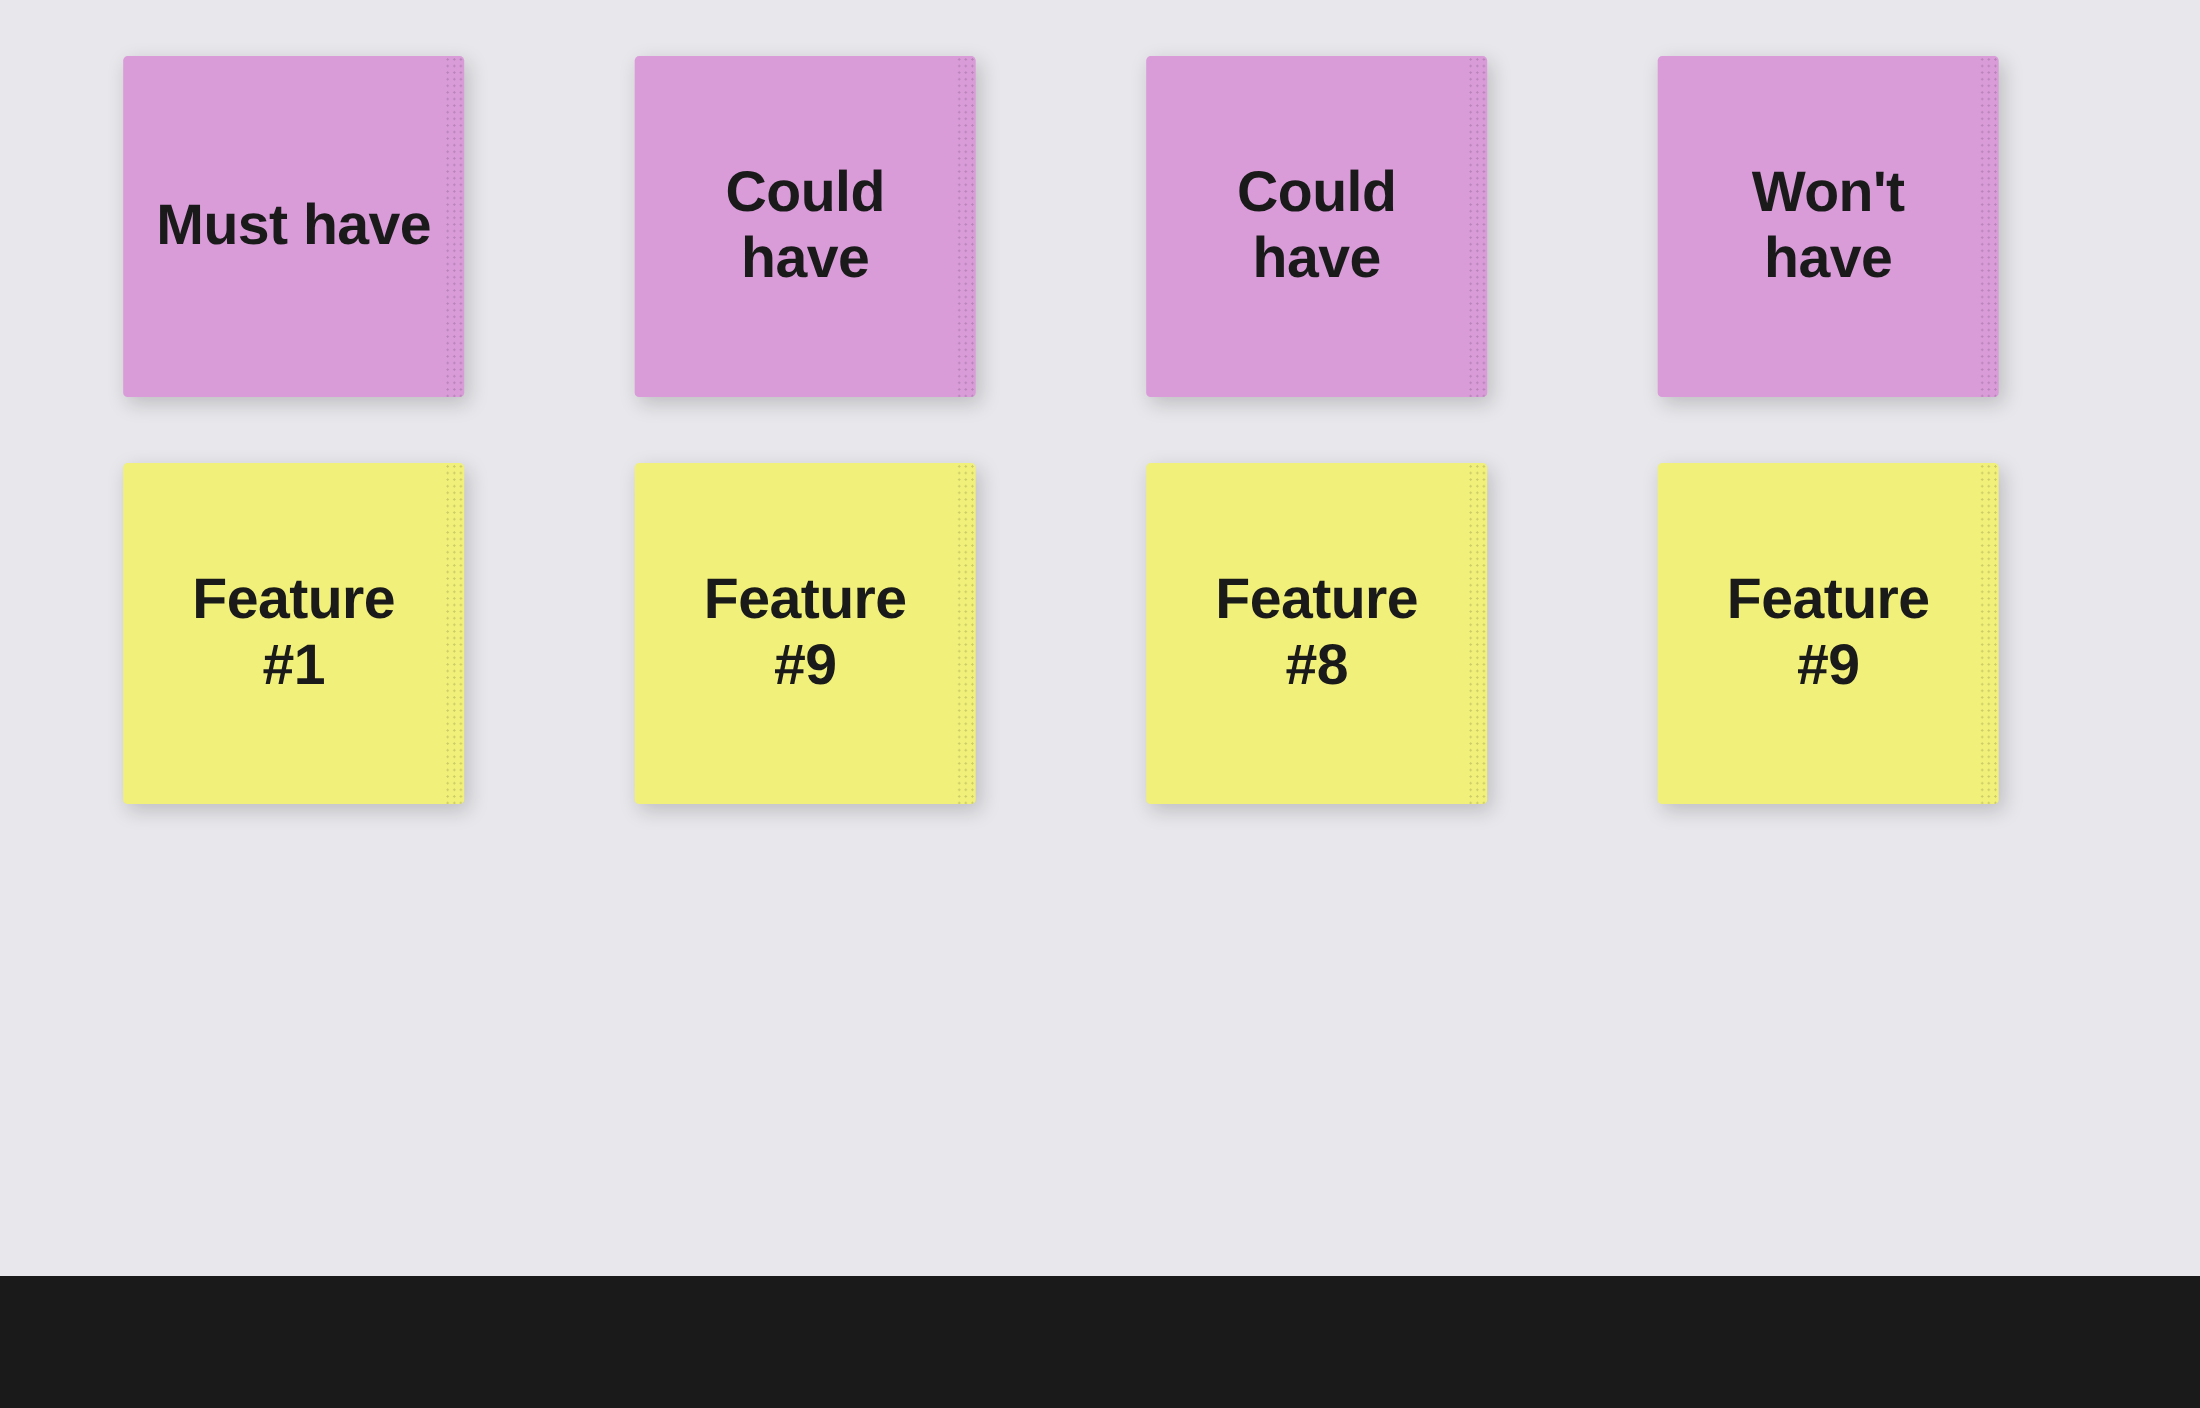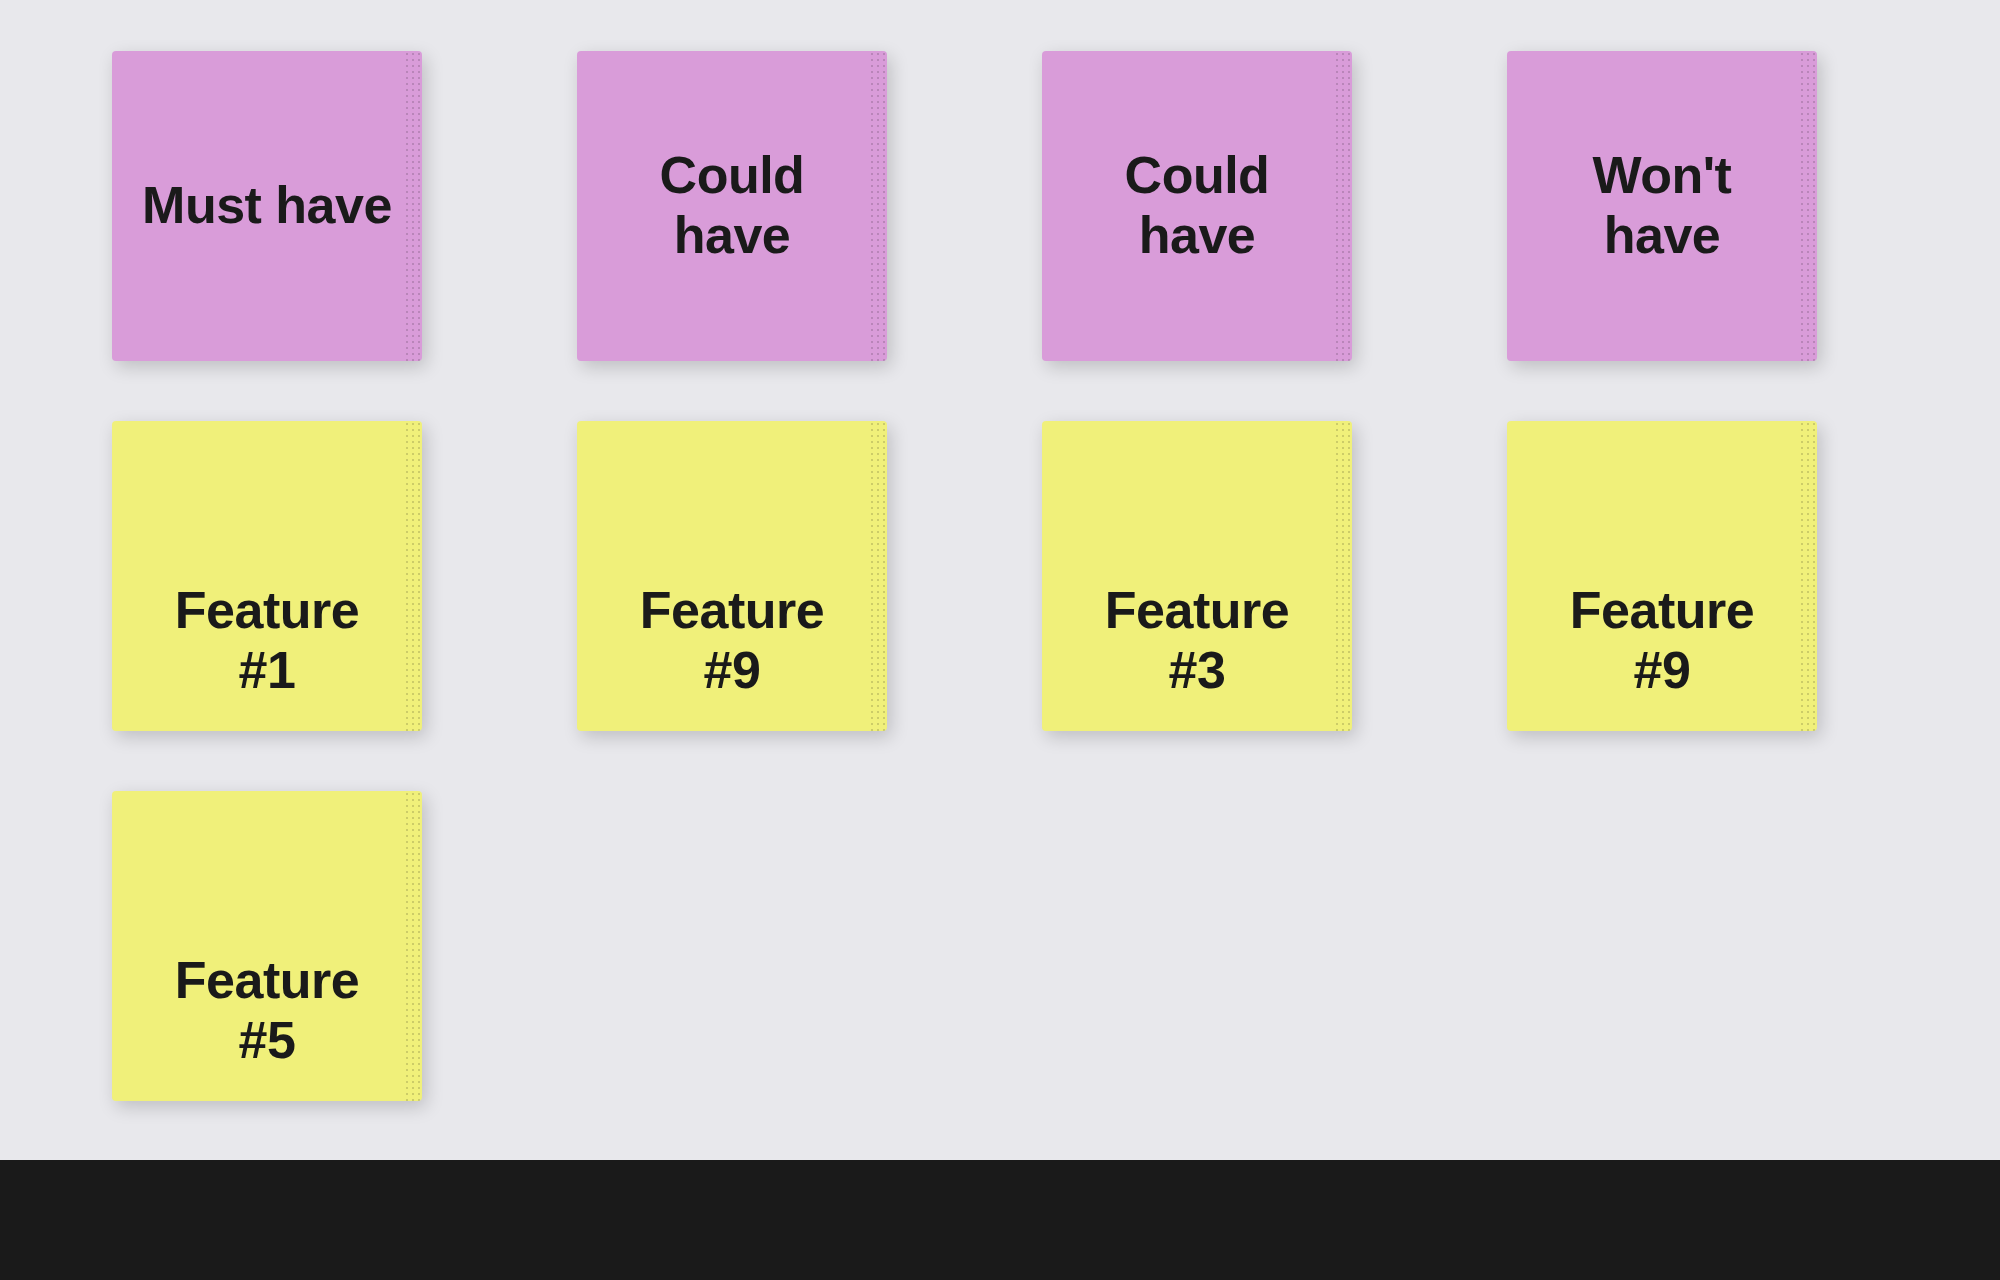--- a/index.html
+++ b/index.html
@@ -71,21 +71,20 @@
       letter-spacing: -0.5px;
       position: relative;
     }
 
     .sticky-purple {
       background-color: #d99cd9;
     }
 
     .sticky-yellow {
       background-color: #f0f07a;
-      align-items: flex-end;
     }
 
     
     .sticky-note::after {
       content: '';
       position: absolute;
       top: 0;
       right: 0;
       bottom: 0;
       width: 18px;
@@ -107,41 +106,38 @@
 <div class="board">
   <div class="columns">
 
     <div class="column">
       <div class="sticky-note sticky-purple">
         <span>Must have</span>
       </div>
       <div class="sticky-note sticky-yellow">
         <span>Feature #1</span>
       </div>
-      <div class="sticky-note sticky-yellow">
-        <span>Feature #5</span>
-      </div>
     </div>
 
     <div class="column">
       <div class="sticky-note sticky-purple">
         <span>Could have</span>
       </div>
       <div class="sticky-note sticky-yellow">
         <span>Feature #9</span>
       </div>
       <div class="empty-slot"></div>
     </div>
 
     <div class="column">
       <div class="sticky-note sticky-purple">
         <span>Could have</span>
       </div>
       <div class="sticky-note sticky-yellow">
-        <span>Feature #3</span>
+        <span>Feature #8</span>
       </div>
     </div>
 
     <div class="column">
       <div class="sticky-note sticky-purple">
         <span>Won't have</span>
       </div>
       <div class="sticky-note sticky-yellow">
         <span>Feature #9</span>
       </div>

